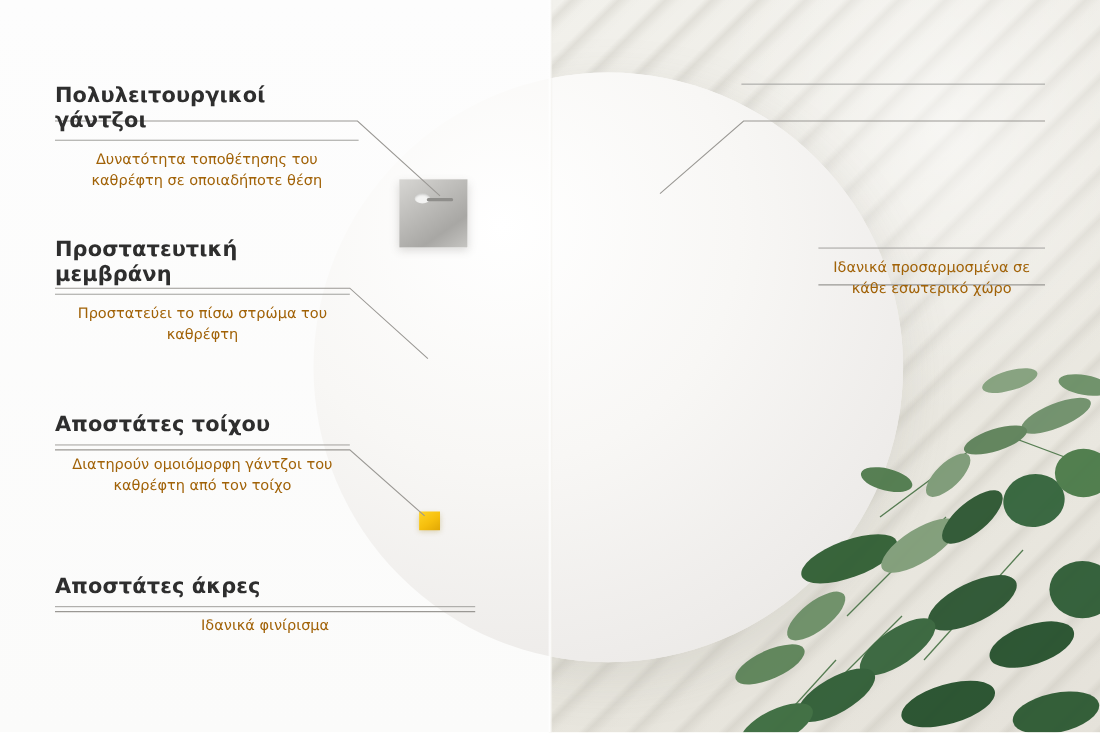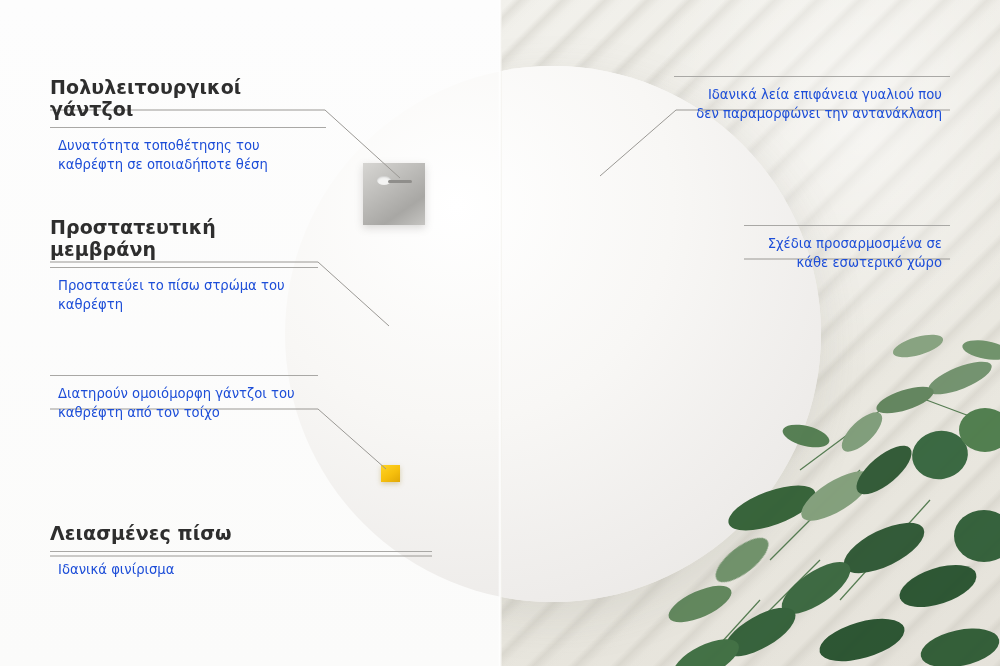--- a/index.html
+++ b/index.html
@@ -124,21 +124,21 @@
 
   
   .lines{position:absolute;left:0;top:0;width:1000px;height:666px;pointer-events:none;}
 
   
   .callout{position:absolute;}
   .callout h3{
     margin:0 0 7px 0;font-size:19px;font-weight:700;color:#2e2e2e;letter-spacing:.1px;
   }
   .callout .rule{height:1px;background:#a9a8a5;margin:0 0 9px 0;}
-  .callout p{margin:8px;font-size:13.2px;line-height:1.42;color:#1d4ed8;font-weight:400;}
+  .callout p{margin:8px;font-size:13.2px;line-height:1.42;color:#a16207;font-weight:400;text-align:center;}
   .callout.right{text-align:right;}
 
   .c1{left:50px;top:76px;width:276px;}
   .c2{left:50px;top:216px;width:268px;}
   .c3{left:50px;top:375px;width:268px;}
   .c4{left:50px;top:522px;width:382px;}
   .r1{left:674px;top:76px;width:276px;}
   .r2{left:744px;top:225px;width:206px;}
 </style>
 </head>
@@ -236,33 +236,33 @@
     <p>Δυνατότητα τοποθέτησης του καθρέφτη σε οποιαδήποτε θέση</p>
   </div>
 
   <div class="callout c2">
     <h3>Προστατευτική μεμβράνη</h3>
     <div class="rule"></div>
     <p>Προστατεύει το πίσω στρώμα του καθρέφτη</p>
   </div>
 
   <div class="callout c3">
+    <h3>Αποστάτες τοίχου</h3>
     <div class="rule"></div>
     <p>Διατηρούν ομοιόμορφη γάντζοι του καθρέφτη από τον τοίχο</p>
   </div>
 
   <div class="callout c4">
-    <h3>Λειασμένες πίσω</h3>
+    <h3>Αποστάτες άκρες</h3>
     <div class="rule"></div>
     <p>Ιδανικά φινίρισμα</p>
   </div>
 
   <div class="callout right r1">
     <div class="rule"></div>
-    <p>Ιδανικά λεία επιφάνεια γυαλιού που δεν παραμορφώνει την αντανάκλαση</p>
   </div>
 
   <div class="callout right r2">
     <div class="rule"></div>
-    <p>Σχέδια προσαρμοσμένα σε κάθε εσωτερικό χώρο</p>
+    <p>Ιδανικά προσαρμοσμένα σε κάθε εσωτερικό χώρο</p>
   </div>
 
 </div>
 
 </body></html>

